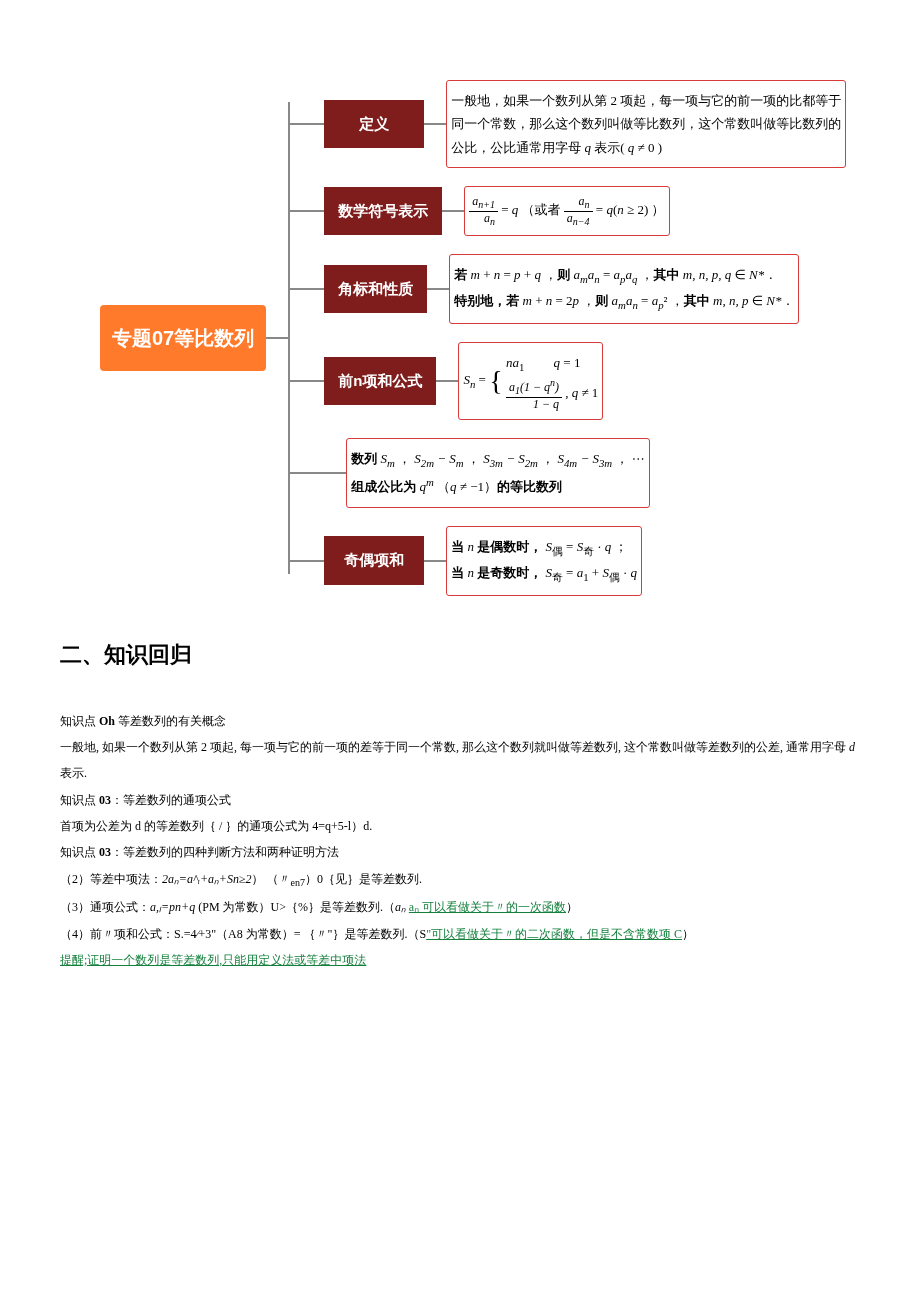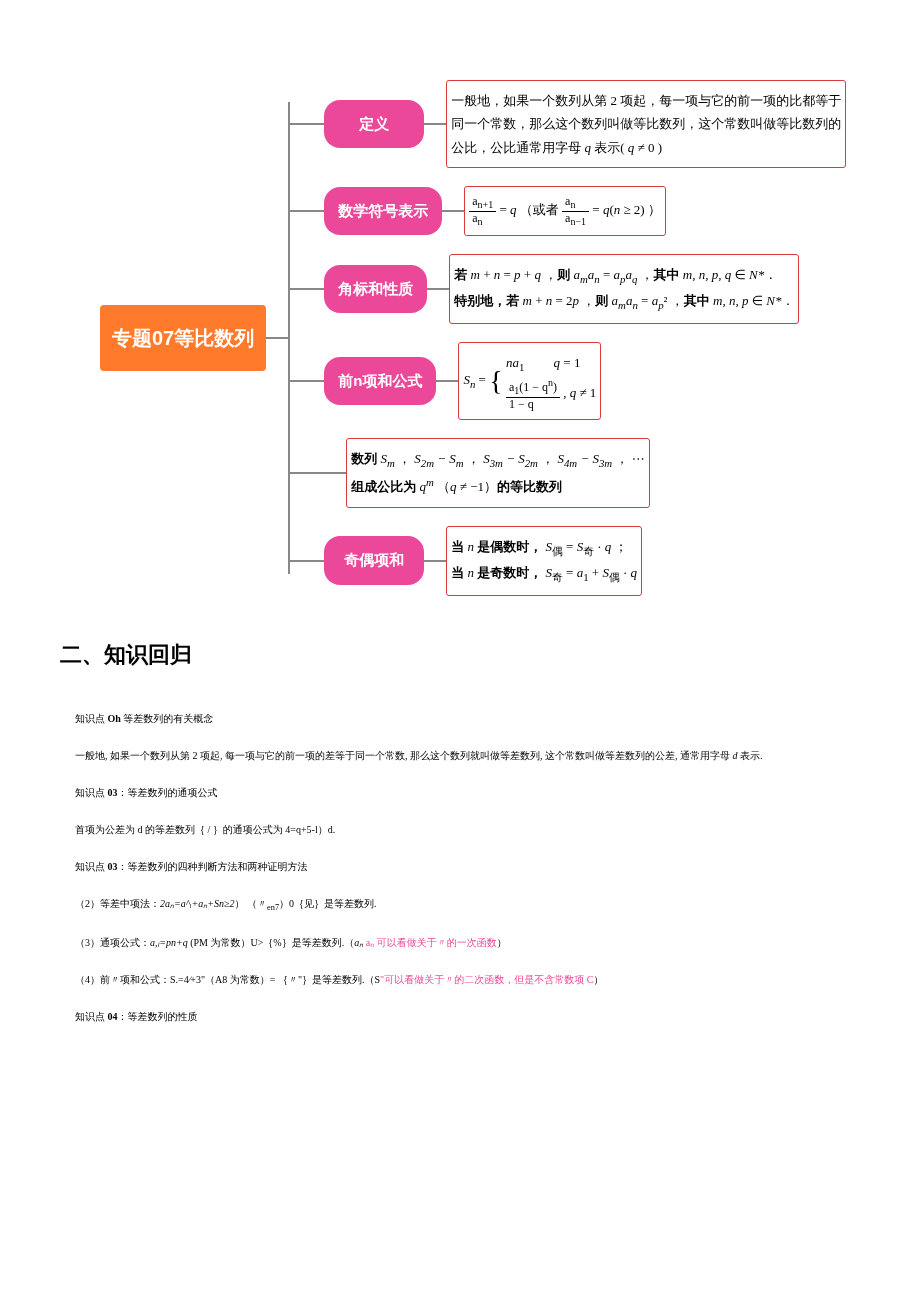--- a/index.html
+++ b/index.html
@@ -26,26 +26,26 @@
     font-size: 20px;
     padding: 14px 12px;
     border-radius: 4px;
     white-space: nowrap;
   }
   .connector-root { width: 22px; height: 2px; background: #888; }
   .branches { display: flex; flex-direction: column; gap: 18px; }
   .branch { display: flex; align-items: center; }
   .branch-line { width: 34px; height: 2px; background: #888; position: relative; }
   .branch-node {
-    background: #ec4899;
+    background: #7f1d1d;
     color: #fff;
     font-weight: bold;
     font-size: 15px;
     padding: 10px 14px;
-    border-radius: 16px;
+    border-radius: 0;
     white-space: nowrap;
     min-width: 100px;
     text-align: center;
   }
   .branch-conn { width: 22px; height: 2px; background: #888; }
   .leaf-box {
     border: 1.5px solid #d93a3a;
     border-radius: 3px;
     padding: 8px 4px;
     font-family: "SimSun", serif;
@@ -57,28 +57,28 @@
   .leaf-box b { font-weight: bold; }
   .leaf-box .ff { font-family: "Times New Roman", serif; font-style: italic; }
   .section-title {
     text-align: left;
     font-size: 22px;
     margin: 40px 0 30px 0;
     font-family: Liberation Mono, monospace;
   }
   .body-para {
     font-family: "SimSun", serif;
-    font-size: 10px;
+    font-size: 12px;
     line-height: 2.2;
-    margin: 15px;
+    margin: 0;
   }
   .bold { font-weight: bold; }
-  .blue { color: #ec4899; }
+  .blue { color: #15803d; text-decoration: underline; }
   .ital { font-style: italic; font-family: "Times New Roman", serif; }
-  .frac { display:inline-block; text-align:left; vertical-align:middle; font-family:"Times New Roman",serif; line-height:1.1; }
+  .frac { display:inline-block; text-align:right; vertical-align:middle; font-family:"Times New Roman",serif; font-style:italic; line-height:1.1; }
   .frac .n { display:block; border-bottom:1px solid #000; padding:0 3px; font-size:12px;}
   .frac .d { display:block; padding:0 3px; font-size:12px;}
   .brace { font-size:28px; vertical-align:middle; font-family:serif; }
   .tree-trunk {
     position: relative;
     width: 2px;
     align-self: stretch;
     background: transparent;
   }
   .tree-trunk::before {
@@ -106,21 +106,21 @@
         <div class="branch-line"></div>
         <div class="branch-node">定义</div>
         <div class="branch-conn"></div>
         <div class="leaf-box">一般地，如果一个数列从第 2 项起，每一项与它的前一项的比都等于同一个常数，那么这个数列叫做等比数列，这个常数叫做等比数列的公比，公比通常用字母 <span class="ff">q</span> 表示( <span class="ff">q</span> ≠ 0 )</div>
       </div>
 
       <div class="branch">
         <div class="branch-line"></div>
         <div class="branch-node">数学符号表示</div>
         <div class="branch-conn"></div>
-        <div class="leaf-box"><span class="frac"><span class="n">a<sub>n+1</sub></span><span class="d">a<sub>n</sub></span></span> = <span class="ff">q</span> （或者 <span class="frac"><span class="n">a<sub>n</sub></span><span class="d">a<sub>n−1</sub></span></span> = <span class="ff">q</span>(<span class="ff">n</span> ≥ 2) ）</div>
+        <div class="leaf-box"><span class="frac"><span class="n">a<sub>n+1</sub></span><span class="d">a<sub>n</sub></span></span> = <span class="ff">q</span> （或者 <span class="frac"><span class="n">a<sub>n</sub></span><span class="d">a<sub>n−4</sub></span></span> = <span class="ff">q</span>(<span class="ff">n</span> ≥ 2) ）</div>
       </div>
 
       <div class="branch">
         <div class="branch-line"></div>
         <div class="branch-node">角标和性质</div>
         <div class="branch-conn"></div>
         <div class="leaf-box"><b>若</b> <span class="ff">m</span> + <span class="ff">n</span> = <span class="ff">p</span> + <span class="ff">q</span> ，<b>则</b> <span class="ff">a<sub>m</sub>a<sub>n</sub></span> = <span class="ff">a<sub>p</sub>a<sub>q</sub></span> ，<b>其中</b> <span class="ff">m, n, p, q</span> ∈ <span class="ff">N*</span>．<br><b>特别地，若</b> <span class="ff">m</span> + <span class="ff">n</span> = 2<span class="ff">p</span> ，<b>则</b> <span class="ff">a<sub>m</sub>a<sub>n</sub></span> = <span class="ff">a<sub>p</sub></span>² ，<b>其中</b> <span class="ff">m, n, p</span> ∈ <span class="ff">N*</span>．</div>
       </div>
 
       <div class="branch">
@@ -152,16 +152,16 @@
   <p class="body-para">一般地, 如果一个数列从第 2 项起, 每一项与它的前一项的差等于同一个常数, 那么这个数列就叫做等差数列, 这个常数叫做等差数列的公差, 通常用字母 <span class="ital">d</span> 表示.</p>
 
   <p class="body-para">知识点 <span class="bold">03</span>：等差数列的通项公式</p>
   <p class="body-para">首项为公差为 d 的等差数列｛ / ｝的通项公式为 4=q+5-l）d.</p>
 
   <p class="body-para">知识点 <span class="bold">03</span>：等差数列的四种判断方法和两种证明方法</p>
   <p class="body-para">（2）等差中项法：<span class="ital">2aₙ=a^ᵢ+aₙ+Sn≥2</span>） （〃<sub>en7</sub>）0｛见｝是等差数列.</p>
   <p class="body-para">（3）通项公式：<span class="ital">a,ₗ=pn+q</span>  (PM 为常数）U&gt;｛%｝是等差数列.（<span class="ital">aₙ</span> <span class="blue">aₙ 可以看做关于〃的一次函数</span>）</p>
   <p class="body-para">（4）前〃项和公式：S.=4∕+3"（A8 为常数）= ｛〃"｝是等差数列.（S<span class="blue">"可以看做关于〃的二次函数，但是不含常数项 C</span>）</p>
 
+  <p class="body-para blue">提醒;证明一个数列是等差数列,只能用定义法或等差中项法</p>
 
-  <p class="body-para">知识点 <span class="bold">04</span>：等差数列的性质</p>
 
 </div>
 
 </body></html>

